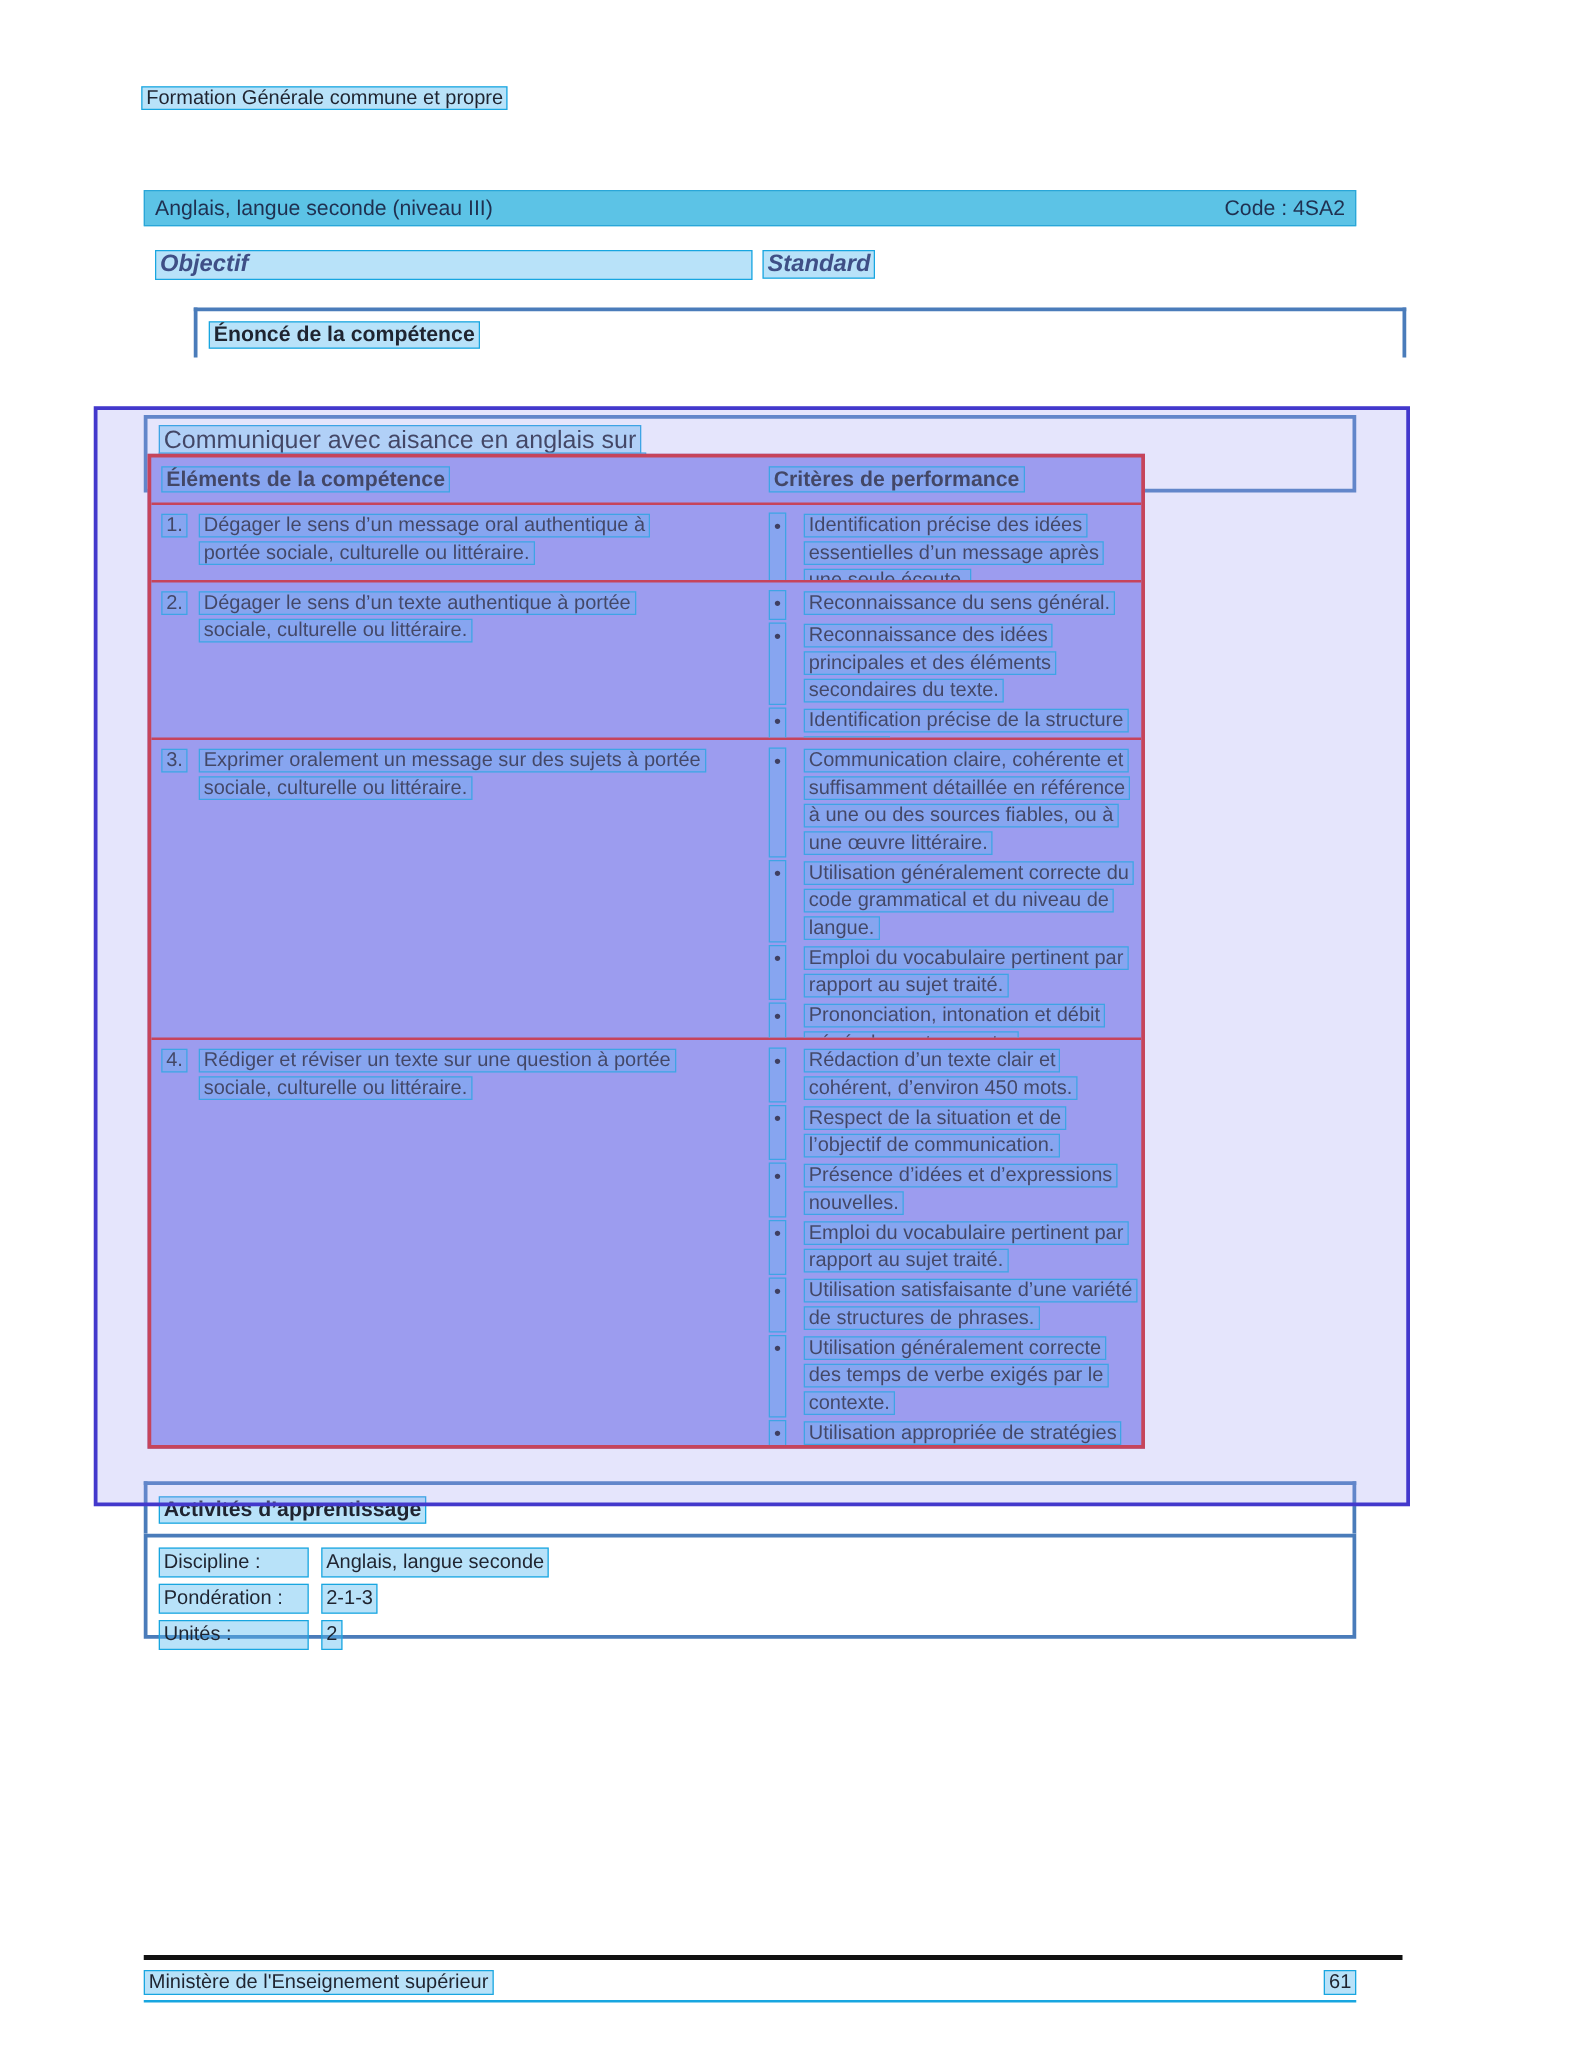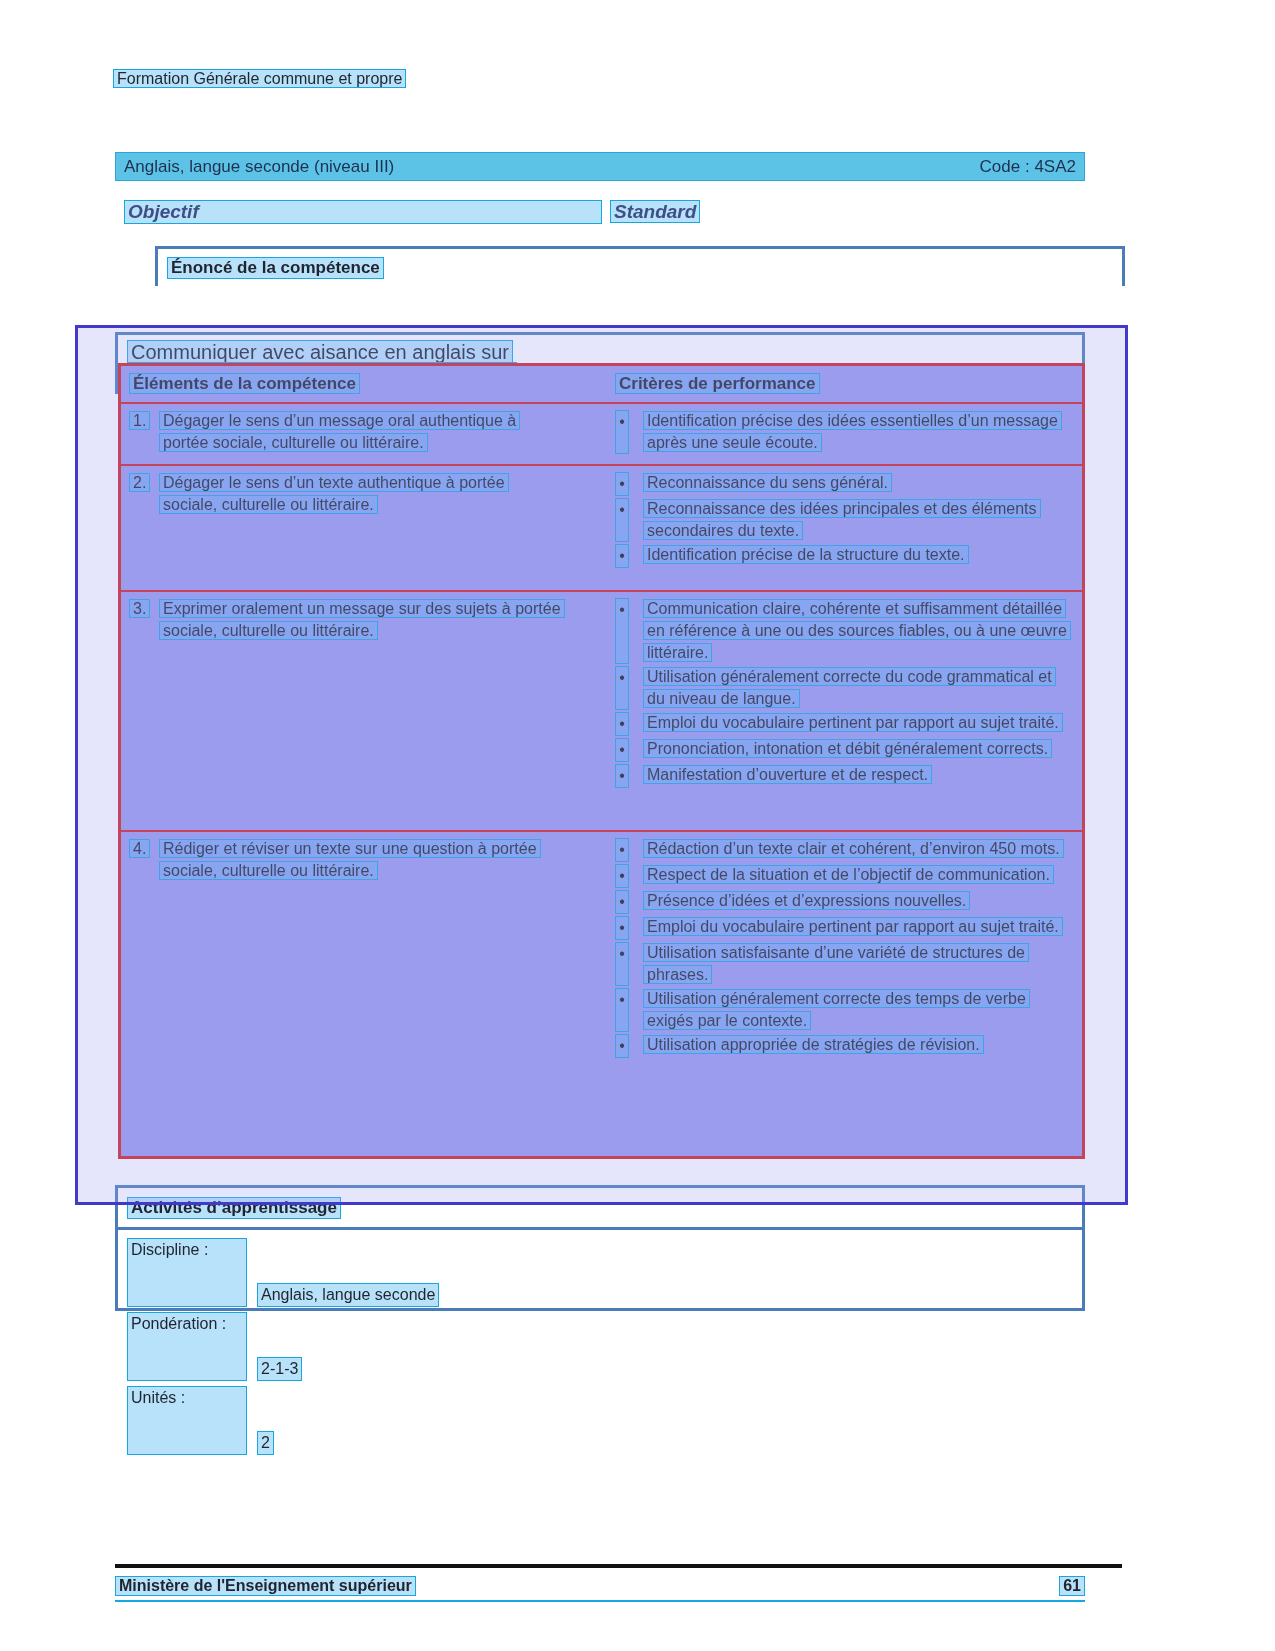--- a/index.html
+++ b/index.html
@@ -36,21 +36,21 @@
     display:flex; align-items:center; padding:0 9px; font-size:17px; font-weight:bold;margin-left:40px;
   }
   .enonce-body-box {
     position:absolute; left:115px; top:286px; width:970px; height:62px;
     border:3px solid #4a7cba; background:#ffffff;
     padding:6px 9px; font-size:20px; line-height:22px;margin-top:46px;
   }
   .enonce-body-inner { width:400px; }
 
   .comp-table {
-    position:absolute; left:118px; top:363px; width:967px; height:796px;
+    position:absolute; left:118px; top:363px; width:798px; height:796px;
     border:3px solid #d42020; background:#9a9aee;
     font-size:16px; line-height:22px; overflow:hidden;
   }
   .t-header { display:flex; height:36px; align-items:center; font-size:17px; font-weight:bold; }
   .t-header .hc1 { width:482px; padding-left:8px; }
   .t-header .hc2 { flex:1; padding-left:12px; }
   .t-row { display:flex; border-top:2px solid #d42020; overflow:hidden; }
   .r1 { height:62px; } .r2 { height:126px; } .r3 { height:240px; } .r4 { height:330px; }
   .cell1 { width:482px; flex:none; display:flex; padding:6px 6px 0 8px; }
   .num-col { width:30px; flex:none; }
@@ -66,27 +66,27 @@
     border:3px solid #4a7cba; border-bottom:none; background:#ffffff;
     display:flex; align-items:center; padding:0 9px; font-size:17px; font-weight:bold;
   }
   .act-body-box {
     position:absolute; left:115px; top:1227px; width:970px; height:84px;
     border:3px solid #4a7cba; background:#ffffff;
     padding:8px 9px; font-size:16px; line-height:22px;
   }
   .field { display:flex; margin-bottom:5px; }
   .f-label { display:inline-block; width:120px; }
-  .f-value { margin-left:10px;margin-top:45px; }
+  .f-value { margin-left:10px; }
 
   .footer-rule { position:absolute; left:115px; top:1564px; width:1007px; height:4px; background:#111111; }
   .footer {
     position:absolute; left:115px; top:1576px; width:970px;
     display:flex; justify-content:space-between; align-items:center;
-    font-size:16px; font-weight:bold; color:#1f2430;
+    font-size:16px; font-weight:normal; color:#1f2430;
     padding-bottom:4px; border-bottom:2px solid #18a6e0;
   }
 
   .purple-overlay {
     position:absolute; left:75px; top:325px; width:1053px; height:880px;
     border:3px solid #4338cc; background:rgba(160,160,245,0.28);
     pointer-events:none;
   }
 </style>
 </head>

